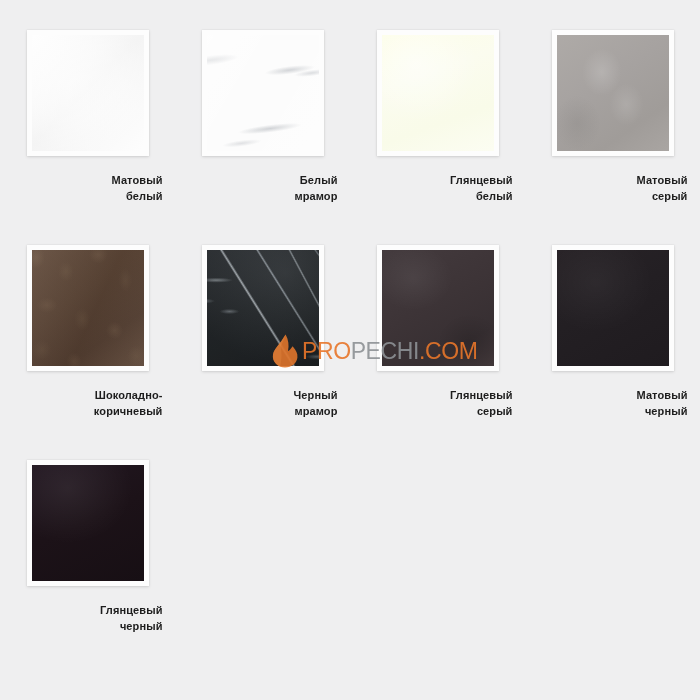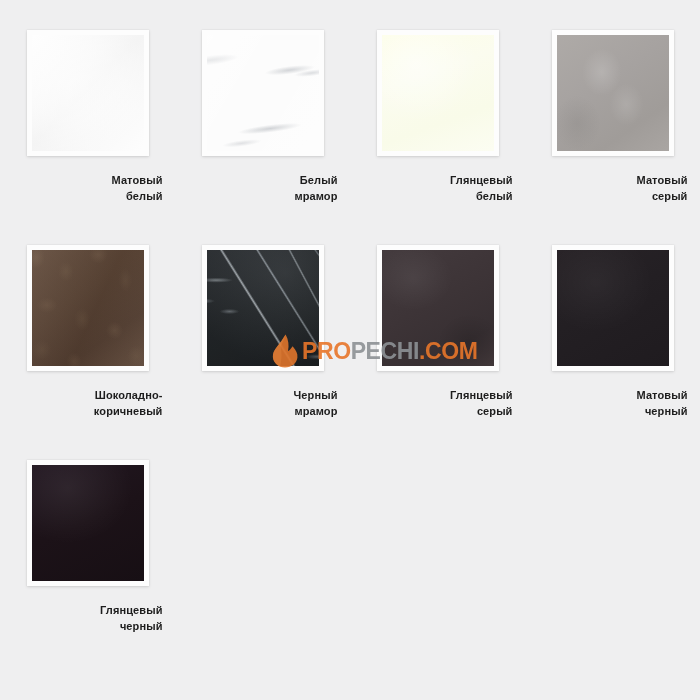--- a/index.html
+++ b/index.html
@@ -232,21 +232,21 @@
     opacity: 0.9;
   }
   #watermark .wm-flame {
     width: 26px;
     height: 34px;
     flex: none;
     margin-right: 4px;
   }
   #watermark .wm-text {
     font-size: 23px;
-    font-weight: bold;
+    font-weight: normal;
     letter-spacing: -0.4px;
     line-height: 1;
     white-space: nowrap;
   }
   .wm-pro   { color: #e8762a; }
   .wm-pechi { color: #8d9195; }
   .wm-com   { color: #e8762a; }
 </style>
 </head>
 <body>

